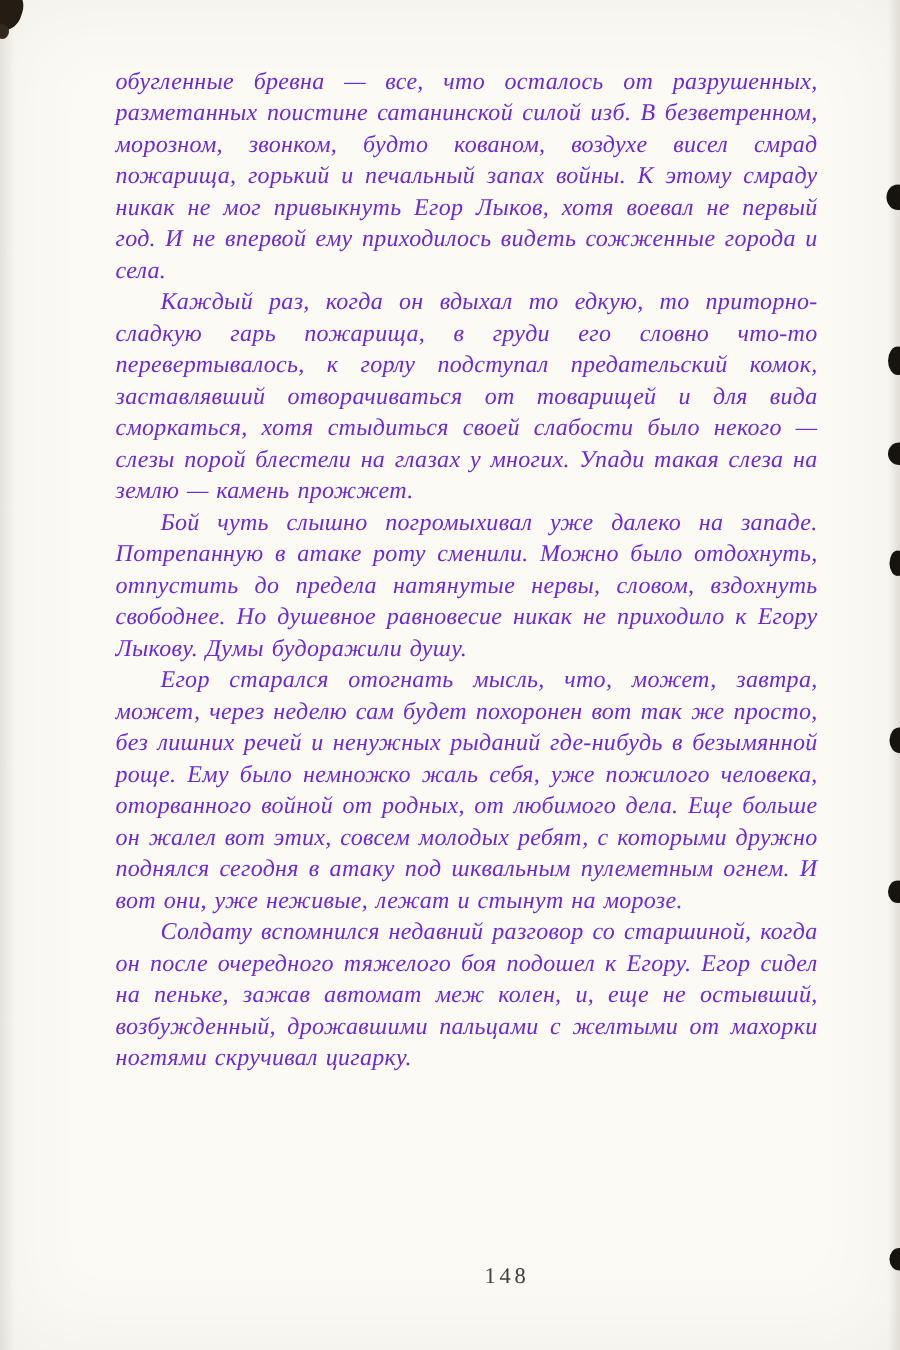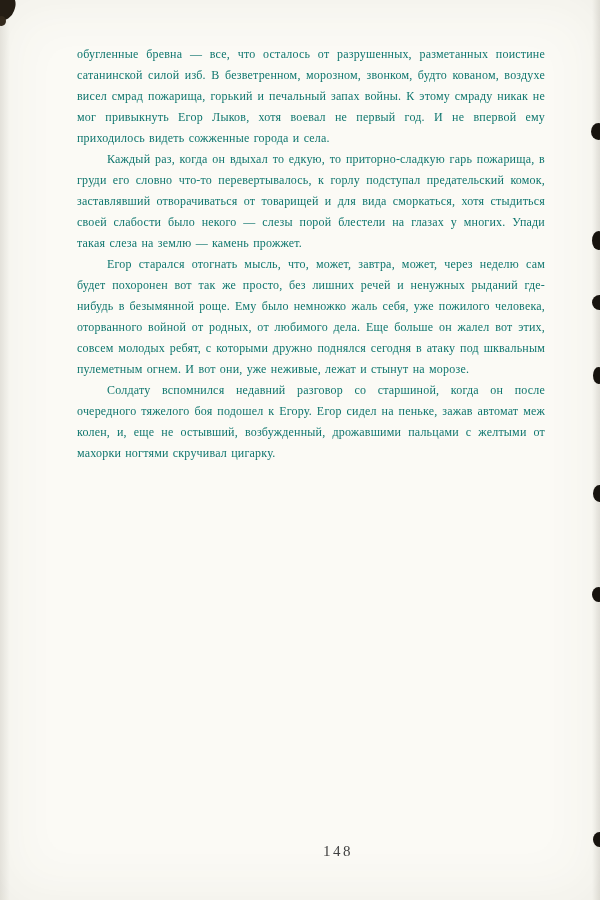--- a/index.html
+++ b/index.html
@@ -25,26 +25,27 @@
   }
   .edge-right {
     position: absolute; right: 0; top: 0; bottom: 0; width: 8px;
     background: linear-gradient(to left, rgba(70,60,45,0.12), rgba(70,60,45,0));
   }
   .text-block {
     position: absolute;
     left: 77px;
     top: 44px;
     width: 468px;
-    color: #0f766e;
-    font-size: 12px;
+    color: #6d28d9;
+    font-size: 16px;
     line-height: 21px;
     text-align: justify;
     letter-spacing: 0.2px;
     word-spacing: 1px;
+    font-style: italic;
   }
   .para {
     margin: 0;
     padding: 0;
     text-indent: 30px;
   }
   .para.no-indent {
     text-indent: 0;
   }
   .page-number {
@@ -91,20 +92,21 @@
 <body>
 
 <div class="page">
 
   <div class="edge-left"></div>
   <div class="edge-right"></div>
 
   <div class="text-block">
     <p class="para no-indent">обугленные бревна — все, что осталось от разрушенных, разметанных поистине сатанинской силой изб. В безветренном, морозном, звонком, будто кованом, воздухе висел смрад пожарища, горький и печальный запах войны. К этому смраду никак не мог привыкнуть Егор Лыков, хотя воевал не первый год. И не впервой ему приходилось видеть сожженные города и села.</p>
     <p class="para">Каждый раз, когда он вдыхал то едкую, то приторно-сладкую гарь пожарища, в груди его словно что-то перевертывалось, к горлу подступал предательский комок, заставлявший отворачиваться от товарищей и для вида сморкаться, хотя стыдиться своей слабости было некого — слезы порой блестели на глазах у многих. Упади такая слеза на землю — камень прожжет.</p>
+    <p class="para">Бой чуть слышно погромыхивал уже далеко на западе. Потрепанную в атаке роту сменили. Можно было отдохнуть, отпустить до предела натянутые нервы, словом, вздохнуть свободнее. Но душевное равновесие никак не приходило к Егору Лыкову. Думы будоражили душу.</p>
     <p class="para">Егор старался отогнать мысль, что, может, завтра, может, через неделю сам будет похоронен вот так же просто, без лишних речей и ненужных рыданий где-нибудь в безымянной роще. Ему было немножко жаль себя, уже пожилого человека, оторванного войной от родных, от любимого дела. Еще больше он жалел вот этих, совсем молодых ребят, с которыми дружно поднялся сегодня в атаку под шквальным пулеметным огнем. И вот они, уже неживые, лежат и стынут на морозе.</p>
     <p class="para">Солдату вспомнился недавний разговор со старшиной, когда он после очередного тяжелого боя подошел к Егору. Егор сидел на пеньке, зажав автомат меж колен, и, еще не остывший, возбужденный, дрожавшими пальцами с желтыми от махорки ногтями скручивал цигарку.</p>
   </div>
 
   <div class="page-number">148</div>
 
   <div class="blot-corner"></div>
   <div class="blot-corner2"></div>
   <div class="blot b1"></div>
   <div class="blot b2"></div>

